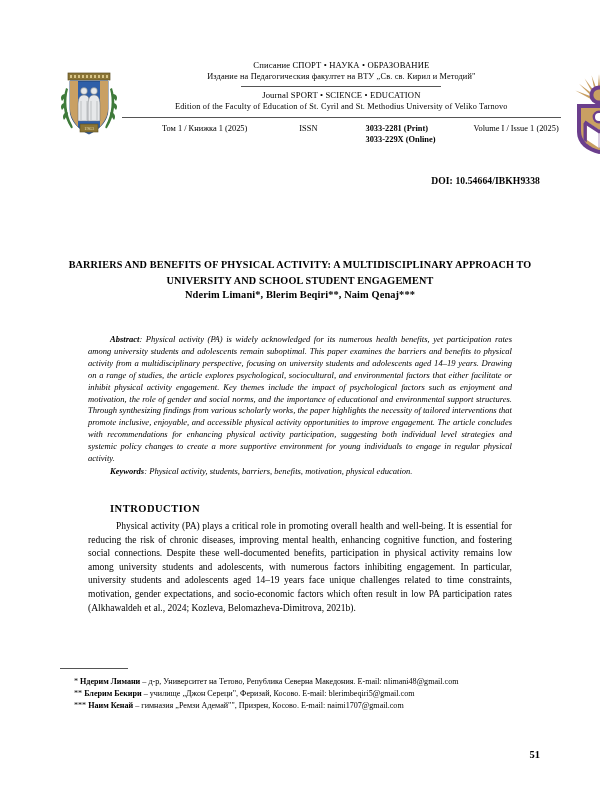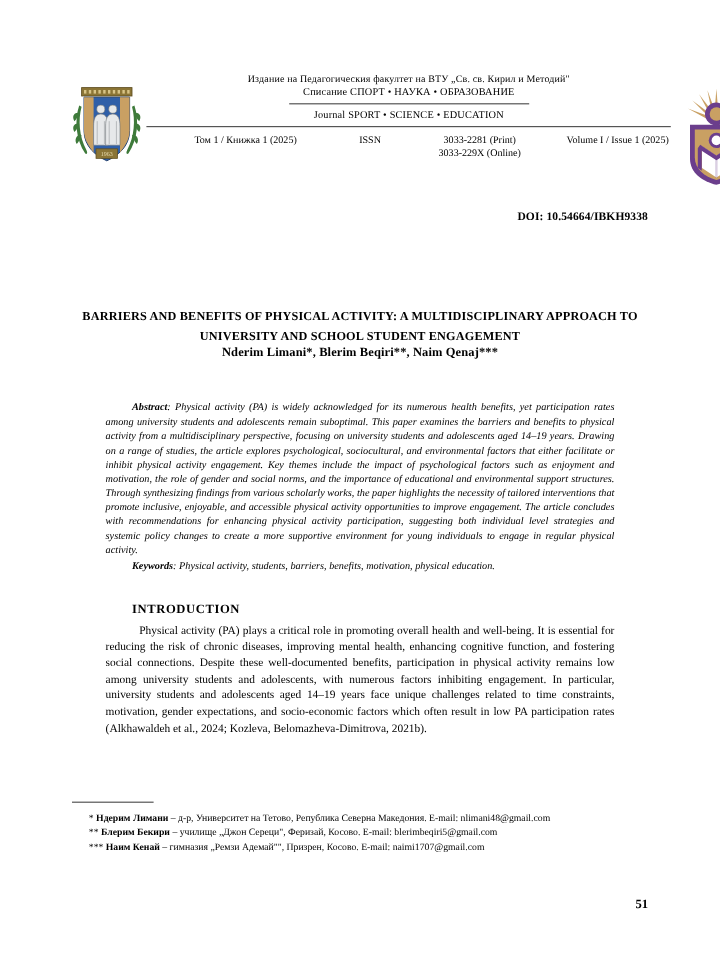--- a/index.html
+++ b/index.html
@@ -70,21 +70,21 @@
     display: flex;
     flex-direction: row;
     align-items: flex-start;
     justify-content: space-between;
     font-size: 8.4px;
     line-height: 11px;
     padding: 0 2px;
   }
   .issn-row > div { white-space: nowrap; margin-left: 38px; }
   .issn-label { padding-left: 14px; }
-  .issn-vals { text-align: center; padding-left: 10px; }
+  .issn-vals { text-align: left; padding-left: 10px; font-weight: bold; }
 
   
   .doi {
     position: absolute;
     left: 60px; top: 175px;
     width: 480px;
     text-align: right;
     font-weight: bold;
     font-size: 9.6px;
     letter-spacing: 0.1px;
@@ -237,24 +237,25 @@
           <line x1="31" y1="37" x2="31" y2="56"></line>
             <line x1="37" y1="37" x2="37" y2="56"></line>
         </g>
 
         <rect x="20" y="60" width="18" height="8" fill="#8B7536" stroke="#5d4d20" stroke-width="0.6"></rect>
         <text x="29" y="66" font-size="5" fill="#E8DCAE" text-anchor="middle" font-family="Liberation Serif, serif">1963</text>
       </svg>
     </div>
 
     <div class="masthead-center">
+      <div class="mh-line">Списание СПОРТ • НАУКА • ОБРАЗОВАНИЕ</div>
       <div class="mh-line sub">Издание на Педагогическия факултет на ВТУ „Св. св. Кирил и Методий"</div>
-      <div class="mh-line">Списание СПОРТ • НАУКА • ОБРАЗОВАНИЕ</div>
       <div class="rule-short"></div>
       <div class="mh-line">Journal SPORT • SCIENCE • EDUCATION</div>
+      <div class="mh-line sub">Edition of the Faculty of Education of St. Cyril and St. Methodius University of Veliko Tarnovo</div>
       <div class="rule-wide"></div>
       <div class="issn-row">
         <div>Том 1 / Книжка 1 (2025)</div>
         <div class="issn-label">ISSN</div>
         <div class="issn-vals">
           <div>3033-2281 (Print)</div>
           <div>3033-229X (Online)</div>
         </div>
         <div>Volume I / Issue 1 (2025)</div>
       </div>

